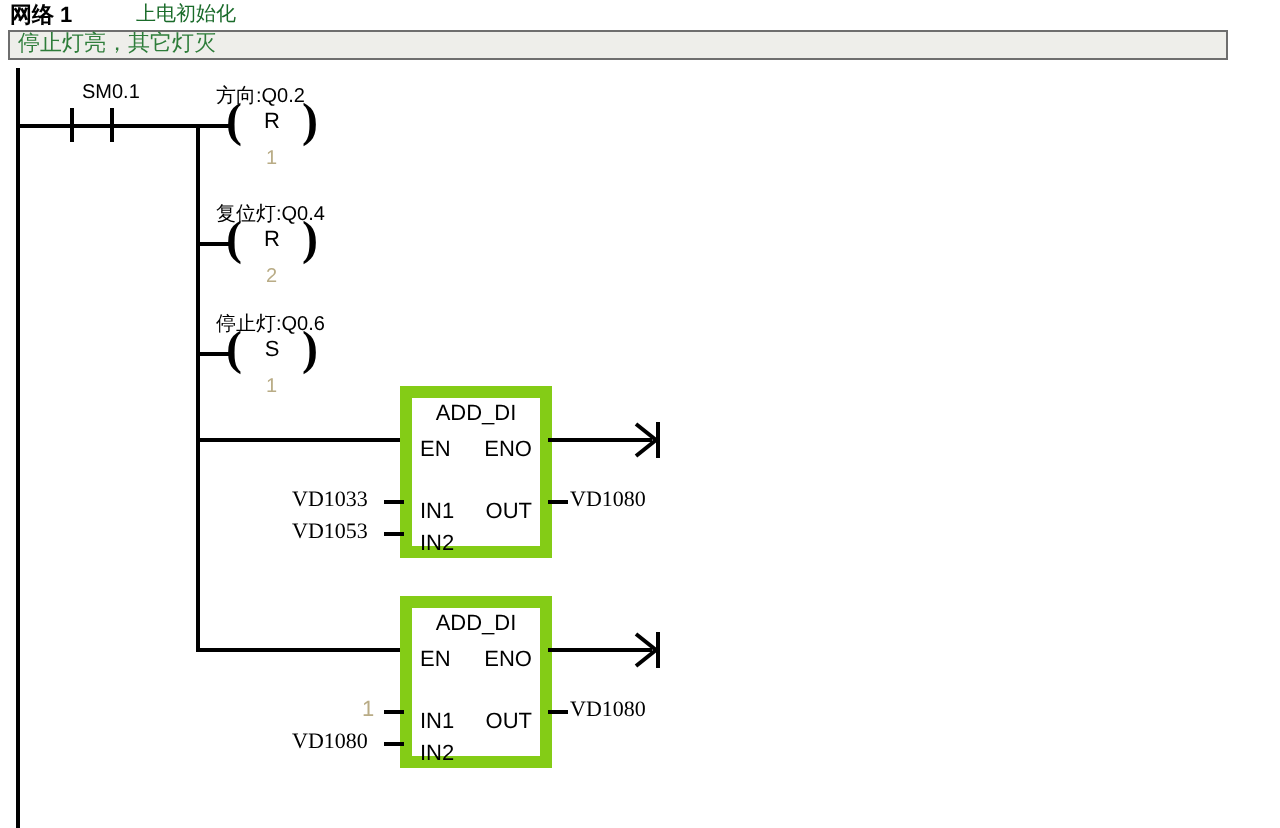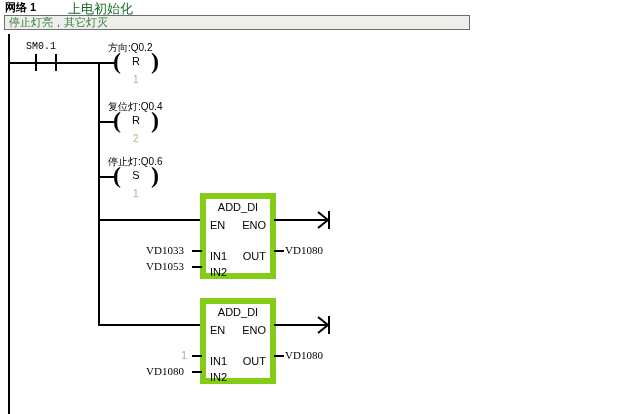--- a/index.html
+++ b/index.html
@@ -31,31 +31,31 @@
     font-size: 11px;
     font-weight: bold;
     color: #000;
     white-space: nowrap;
     letter-spacing: 0px;
   }
   #network-description {
     position: absolute;
     left: 68px;
     top: 0px;
-    font-size: 13px;
+    font-size: 10px;
     color: #1a6b2a;
     white-space: nowrap;
   }
 
   
   #comment-box {
     position: absolute;
     left: 4px;
     top: 15px;
-    width: 466px;
+    width: 610px;
     height: 15px;
     background: #eeeeea;
     border: 1px solid #6e6e6e;
     box-sizing: border-box;
   }
   #comment-text {
     position: absolute;
     left: 4px;
     top: 0px;
     font-size: 11px;
@@ -180,21 +180,21 @@
 </div>
 
 <div id="comment-box">
   <div id="comment-text">停止灯亮，其它灯灭</div>
 </div>
 
 <div id="ladder">
 
   <div class="wire wire-v" style="left:8px; top:0px; height:380px;"></div>
 
-  <div class="lbl" style="left:26px; top:7px;font-family:Liberation Mono, monospace;">SM0.1</div>
+  <div class="lbl" style="left:41px; top:7px;">SM0.1</div>
 
   <div class="wire wire-h" style="left:8px; top:28px; width:92px;"></div>
 
   <div class="wire wire-v" style="left:35px; top:20px; height:17px;"></div>
   <div class="wire wire-v" style="left:55px; top:20px; height:17px;"></div>
 
   <div class="wire wire-v" style="left:98px; top:28px; height:264px;"></div>
 
   <div class="lbl" style="left:108px; top:7px;">方向:Q0.2</div>
   <div class="wire wire-h" style="left:98px; top:28px; width:18px;"></div>

